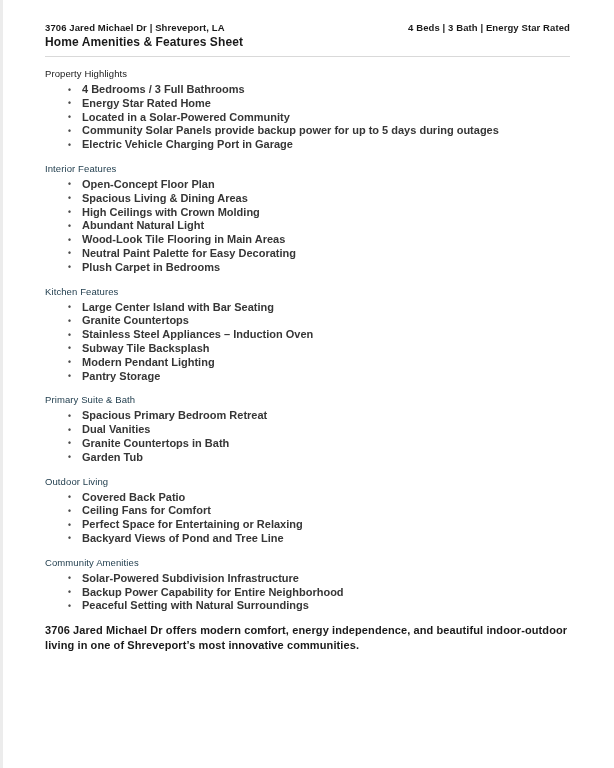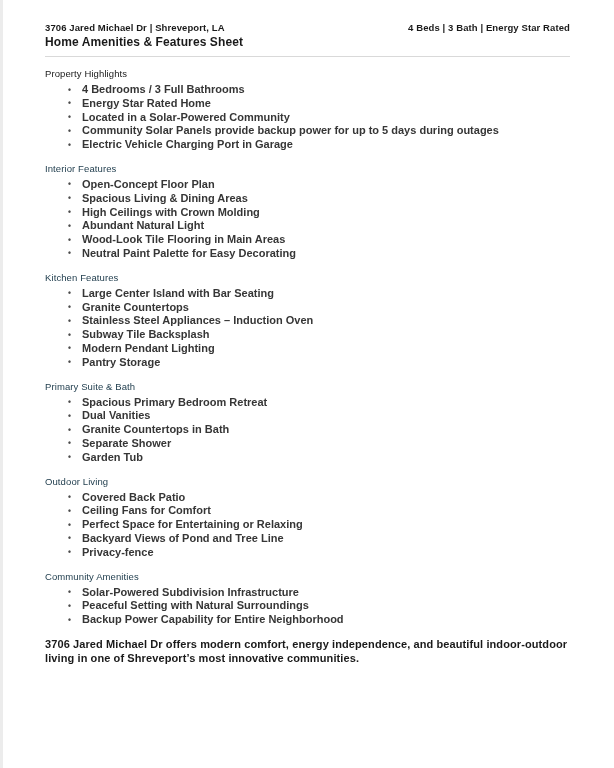--- a/index.html
+++ b/index.html
@@ -112,20 +112,21 @@
 
   <section>
     <h2 class="section-title" style="color: rgb(34, 63, 79);">Interior Features</h2>
     <ul class="section-list">
           <li>Open-Concept Floor Plan</li>
           <li>Spacious Living &amp; Dining Areas</li>
           <li>High Ceilings with Crown Molding</li>
           <li>Abundant Natural Light</li>
           <li>Wood-Look Tile Flooring in Main Areas</li>
           <li>Neutral Paint Palette for Easy Decorating</li>
+          <li>Plush Carpet in Bedrooms</li>
         </ul>
   </section>
 
   <section>
     <h2 class="section-title" style="color: rgb(34, 63, 79);">Kitchen Features</h2>
     <ul class="section-list">
           <li>Large Center Island with Bar Seating</li>
           <li>Granite Countertops</li>
           <li>Stainless Steel Appliances – Induction Oven</li>
           <li>Subway Tile Backsplash</li>
@@ -133,41 +134,39 @@
           <li>Pantry Storage</li>
         </ul>
   </section>
 
   <section>
     <h2 class="section-title" style="color: rgb(34, 63, 79);">Primary Suite &amp; Bath</h2>
     <ul class="section-list">
           <li>Spacious Primary Bedroom Retreat</li>
           <li>Dual Vanities</li>
           <li>Granite Countertops in Bath</li>
-          <li>Separate Shower</li>
           <li>Garden Tub</li>
         </ul>
   </section>
 
   <section>
     <h2 class="section-title" style="color: rgb(34, 63, 79);">Outdoor Living</h2>
     <ul class="section-list">
           <li>Covered Back Patio</li>
           <li>Ceiling Fans for Comfort</li>
           <li>Perfect Space for Entertaining or Relaxing</li>
           <li>Backyard Views of Pond and Tree Line</li>
-          <li>Privacy-fence</li>
         </ul>
   </section>
 
 
   <section>
     <h2 class="section-title" style="color: rgb(34, 63, 79);">Community Amenities</h2>
     <ul class="section-list">
           <li>Solar-Powered Subdivision Infrastructure</li>
+          <li>Backup Power Capability for Entire Neighborhood</li>
           <li>Peaceful Setting with Natural Surroundings</li>
-          <li>Backup Power Capability for Entire Neighborhood</li>
         </ul>
   </section>
 </div>
 
   <p class="doc-footer">3706 Jared Michael Dr offers modern comfort, energy independence, and beautiful indoor-outdoor living in one of Shreveport’s most innovative communities.</p>
 </div>
 
 </body></html>

